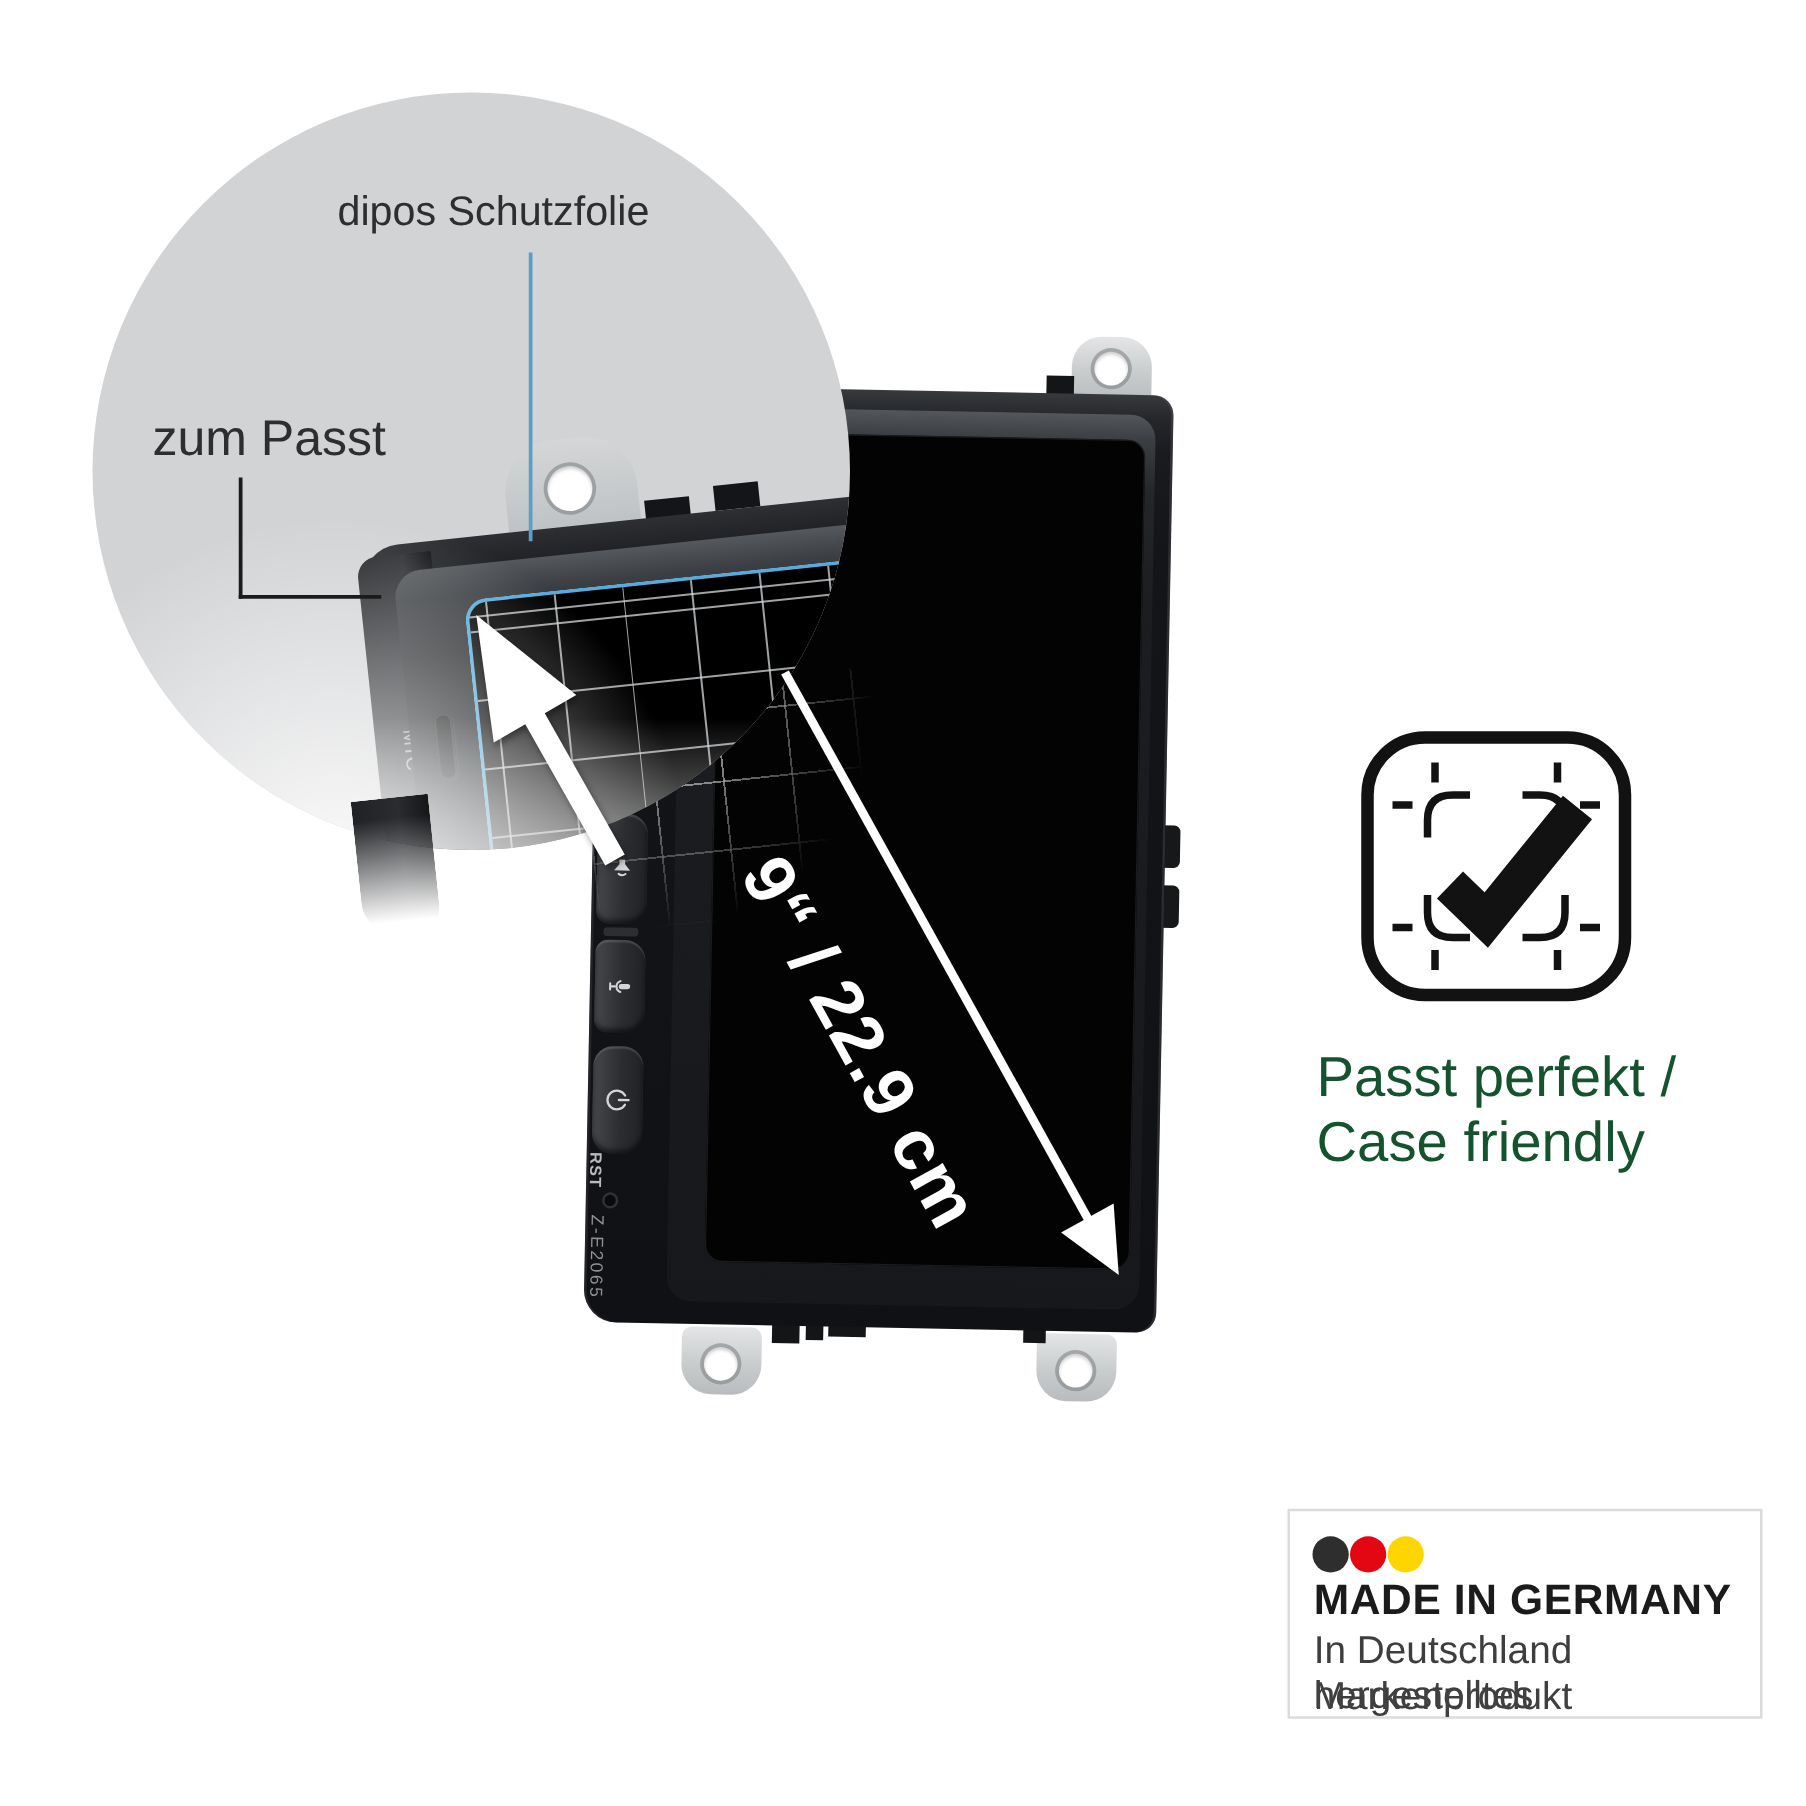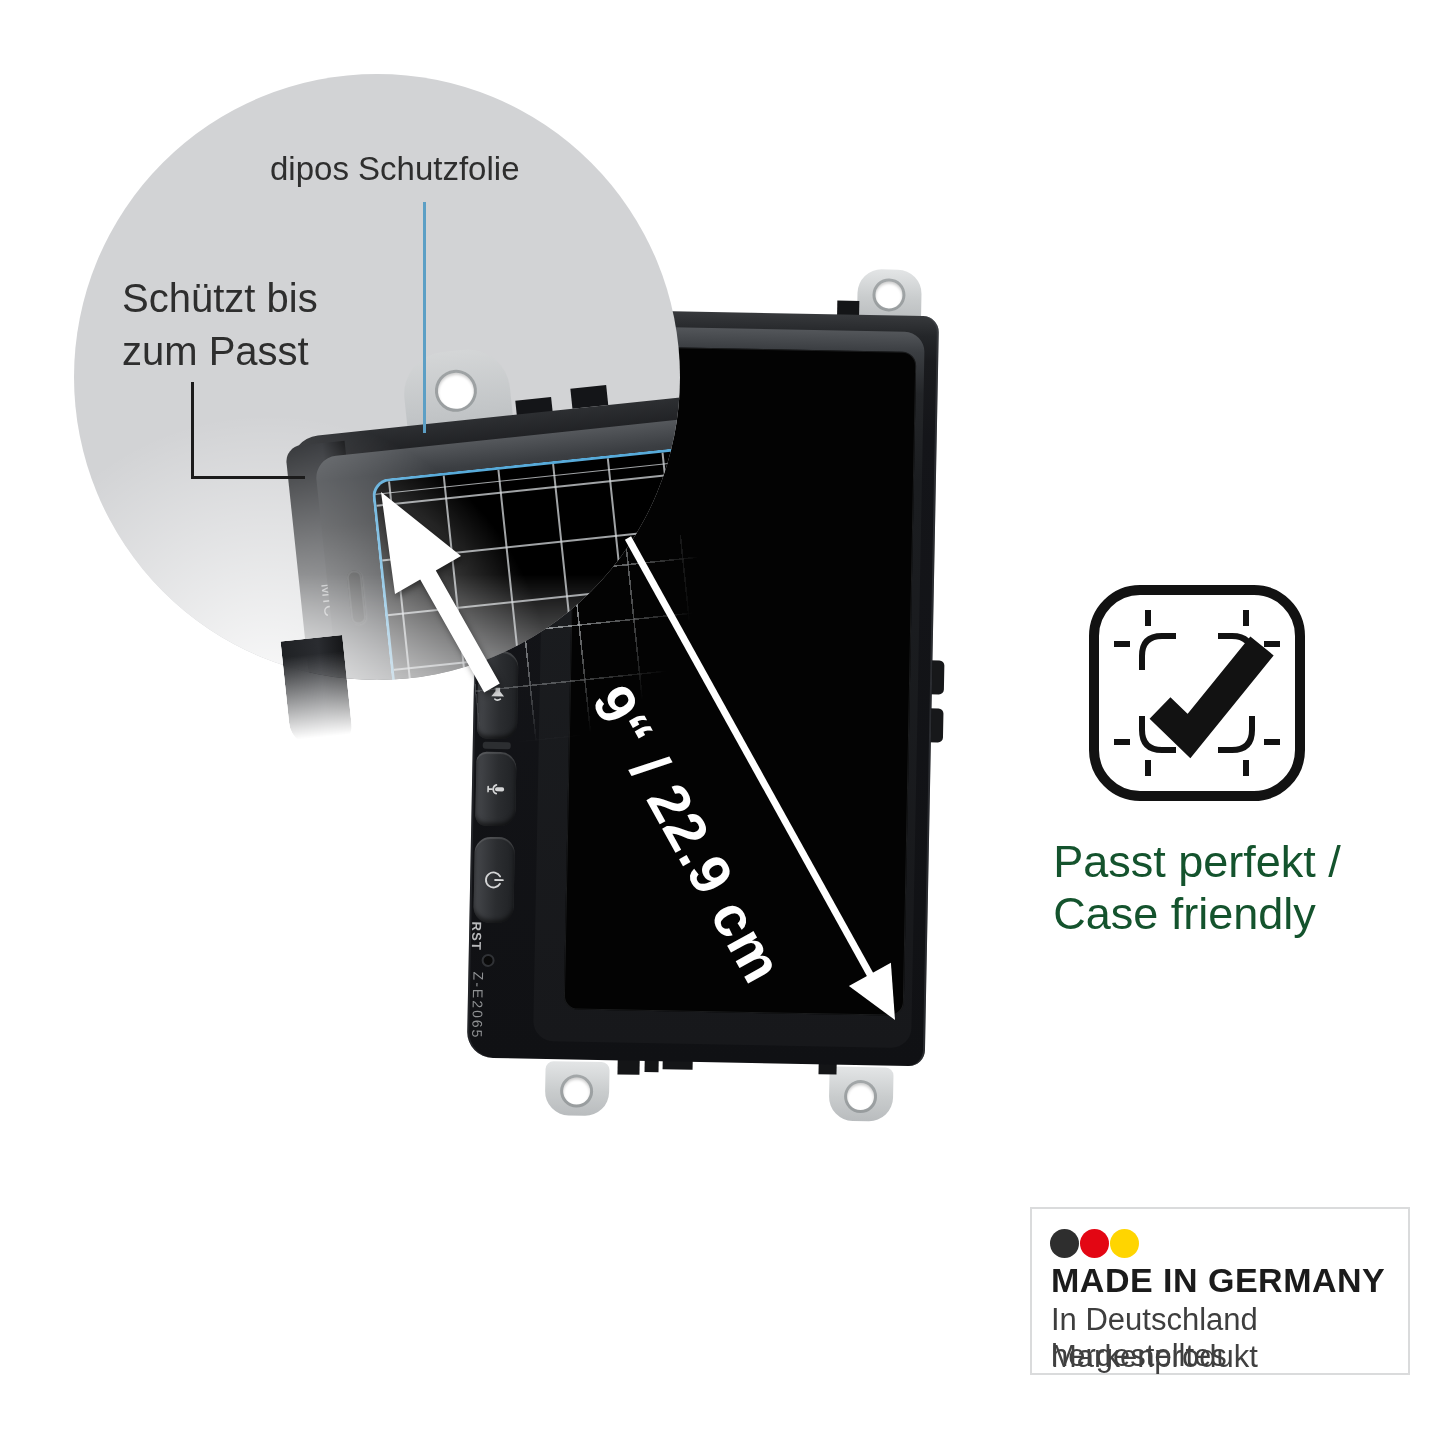--- a/index.html
+++ b/index.html
@@ -192,21 +192,21 @@
     <div class="mag-bezel"></div>
     <div class="mag-screen"></div>
     <div class="mag-slot"></div>
   </div>
 </div>
 <div class="abs mic-fade"></div>
 
 <div class="abs lbl lbl-dipos">dipos Schutzfolie</div>
 <div class="abs line-blue"></div>
 <div class="abs lbl lbl-edge">
-  <span>Schützt bis</span><br>
+  <br>
   <span>zum Passt</span>
 </div>
 <div class="abs elbow-v"></div>
 <div class="abs elbow-h"></div>
 
 <svg class="abs arrows" viewBox="0 0 1445 1445">
   <polygon class="shadowed" points="381,492 461,556 435.8,570.6 499.8,683.6 484.2,692.4 420.2,579.4 395,594" fill="#ffffff"></polygon>
   <line x1="628" y1="538" x2="872" y2="978" stroke="#ffffff" stroke-width="7"></line>
   <polygon points="895,1020 848.9,986 890.9,962.8" fill="#ffffff"></polygon>
 </svg>

